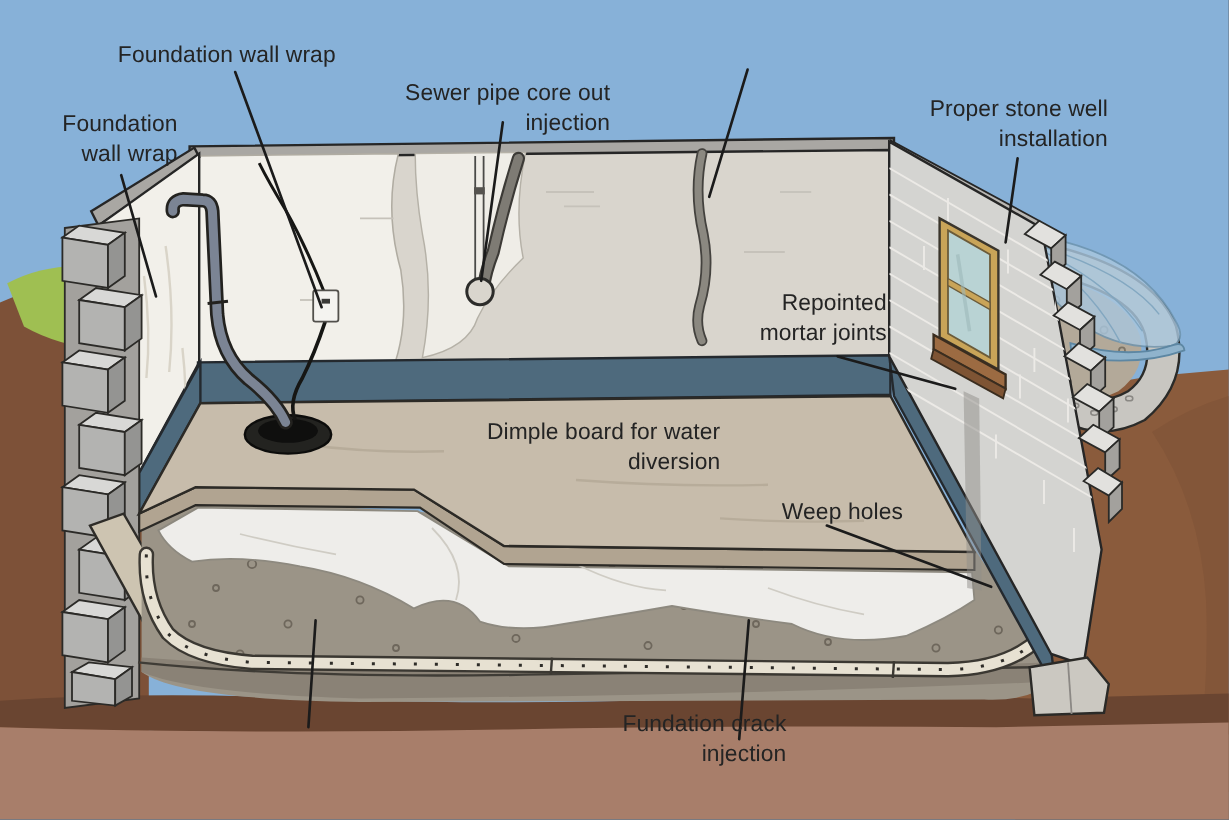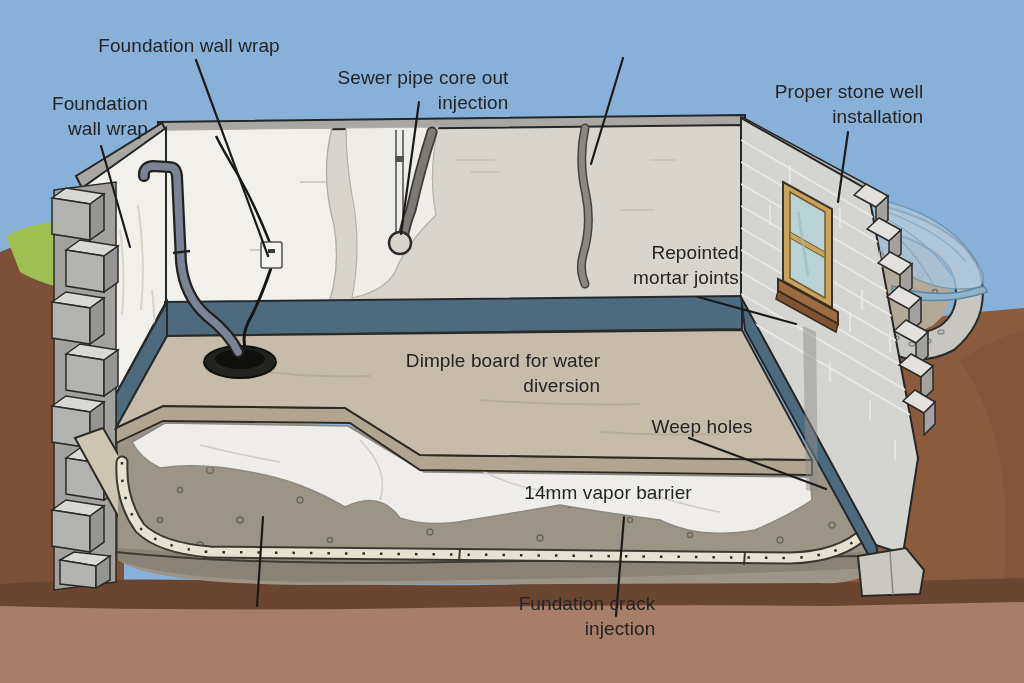--- a/index.html
+++ b/index.html
@@ -313,17 +313,16 @@
 wall wrap</div>
   <div class="label" style="left:423px;top:68px;margin-top:22px;">Sewer pipe core out
 injection</div>
   <div class="label" style="left:849px;top:104px;">Proper stone well
 installation</div>
   <div class="label" style="left:503px;top:373px;">Dimple board for water
 diversion</div>
   <div class="label" style="left:686px;top:265px;">Repointed
 mortar joints</div>
   <div class="label" style="left:682px;top:427px;margin-left:20px;">Weep holes</div>
-  <div class="label" style="left:608px;top:493px;">14mm vapor barrier</div>
   <div class="label" style="left:587px;top:616px;">Fundation crack
 injection</div>
 </div>
 </div>
 
 </body></html>

